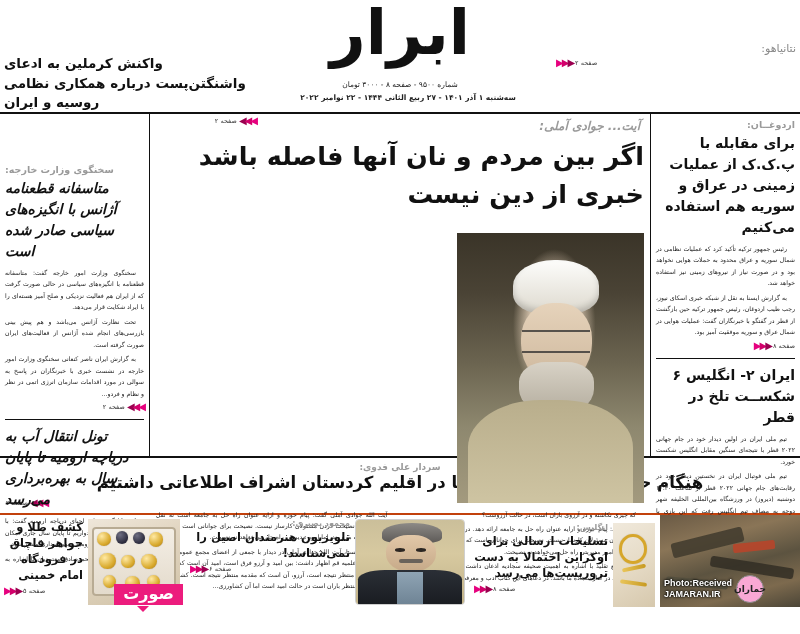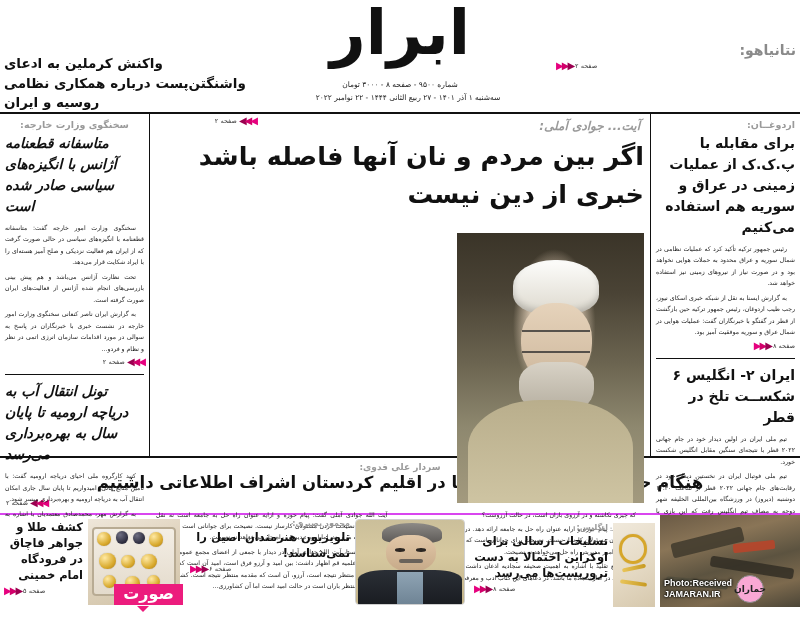--- a/index.html
+++ b/index.html
@@ -19,31 +19,31 @@
     font-family:"DejaVu Sans","Liberation Sans",sans-serif;
     font-size:62px;font-weight:bold;line-height:1;letter-spacing:-2px;
     color:#111;
   }
   .mast-sub{
     position:absolute;left:0;right:0;top:80px;text-align:center;
     font-size:7.5px;color:#222;letter-spacing:0;
   }
   .mast-sub2{
     position:absolute;left:0;right:0;top:93px;text-align:center;
-    font-size:7.5px;font-weight:normal;color:#222;margin-left:16px;
+    font-size:7.5px;font-weight:bold;color:#222;margin-left:16px;
   }
 
   .mast-left{
     position:absolute;left:4px;top:54px;width:252px;text-align:left;
   }
   .mast-right{
     position:absolute;right:4px;top:42px;width:240px;text-align:right;
   }
   .kicker{
-    font-size:14px;color:#8a8a8a;font-weight:bold;margin-bottom:2px;
+    font-size:11px;color:#8a8a8a;font-weight:normal;margin-bottom:2px;
   }
   .mast-hl{
     font-size:13.5px;font-weight:bold;line-height:1.45;color:#111;
   }
   .pagelink{
     font-size:6.5px;color:#333;margin-top:3px;display:flex;align-items:center;gap:2px;
   }
   .mast-left .pagelink{justify-content:flex-start;flex-direction:row;}
   .mast-right .pagelink{justify-content:flex-end;}
   .chev{display:inline-block;letter-spacing:-2px;font-size:10px;line-height:1;}
@@ -55,21 +55,21 @@
   
   .grid{
     position:relative;display:flex;flex-direction:row;
     height:344px;border-top:2px solid #111;box-sizing:border-box;
   }
   .col-right{width:150px;box-sizing:border-box;padding:5px 5px 0 5px;border-left:1px solid #111;}
   .col-center{flex:1;box-sizing:border-box;padding:4px 6px 0 6px;position:relative;}
   .col-left{width:150px;box-sizing:border-box;padding:5px 5px 0 5px;border-right:1px solid #111;}
 
   .sec-kicker{font-size:9.5px;color:#9a9a9a;font-weight:bold;text-align:right;margin-bottom:3px;}
-  .sec-kicker.ltr-al{text-align:center;}
+  .sec-kicker.ltr-al{text-align:left;margin-top:45px;}
   .sec-hl{font-size:14px;font-weight:bold;line-height:1.5;color:#111;}
   .sec-hl.right{text-align:right;}
   .sec-hl.left{text-align:left;font-style:italic;}
   .body-txt{
     font-size:6.2px;line-height:1.85;color:#1a1a1a;text-align:justify;
     margin-top:5px;
   }
   .body-txt p{margin:0 0 3px 0;text-indent:8px;}
   .rule{border-top:1.6px solid #111;margin:7px 0 6px 0;}
 
@@ -82,21 +82,21 @@
   }
   .hero-photo{
     width:187px;height:270px;flex:none;position:relative;overflow:hidden;
     background:#6e6a55;
   }
   .hero-cols{display:flex;flex-direction:row;gap:9px;margin-top:6px;}
   .hero-cols .body-txt{flex:1;margin-top:0;}
 
   
   .banner{
-    border-top:2px solid #111;border-bottom:2px solid #d946ef;
+    border-top:2px solid #111;border-bottom:2px solid #c2410c;
     padding:4px 6px 5px 6px;text-align:center;box-sizing:border-box;
   }
   .banner-kicker{font-size:9px;color:#9a9a9a;font-weight:bold;margin-bottom:1px;}
   .banner-hl{font-size:16.5px;font-weight:bold;line-height:1.25;color:#111;}
   .banner-pagelink{display:flex;justify-content:flex-end;margin-top:1px;}
 
   
   .bottom{display:flex;flex-direction:row;height:92px;box-sizing:border-box;}
   .bcell{display:flex;flex-direction:row;box-sizing:border-box;position:relative;}
   .bcell.b1{width:140px;}

